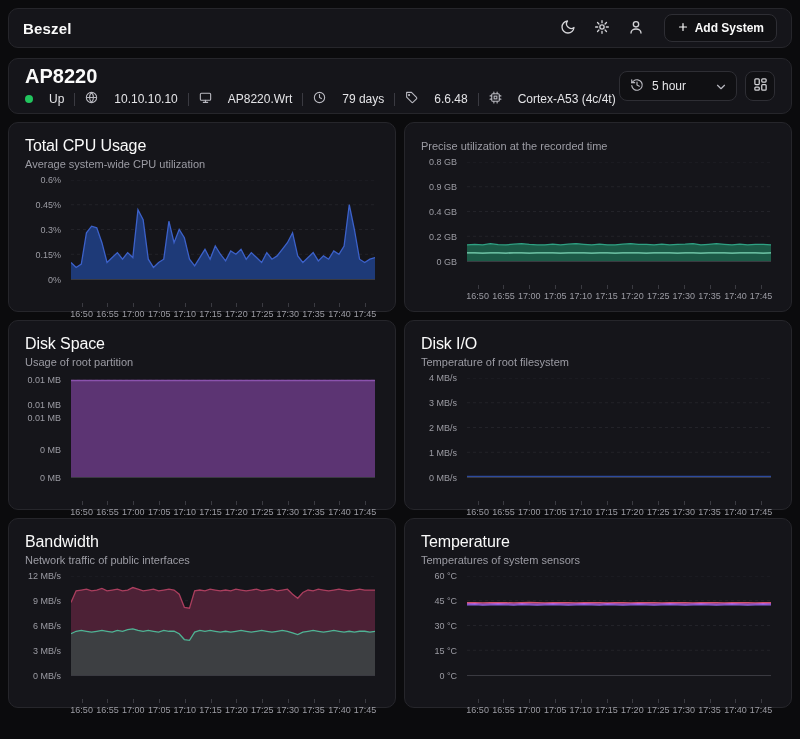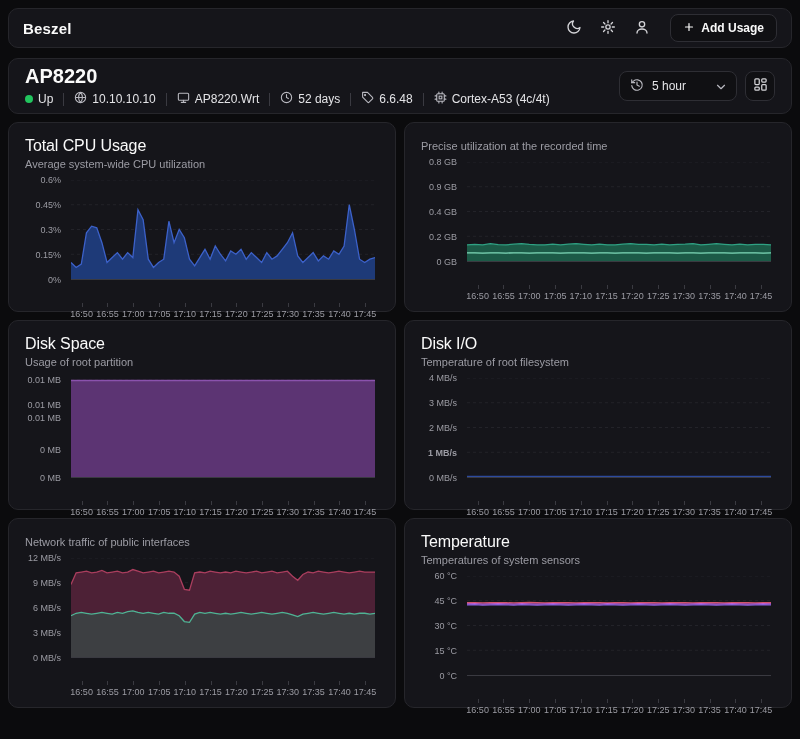--- a/index.html
+++ b/index.html
@@ -16,21 +16,21 @@
   .icon-btn svg { width:16px; height:16px; }
   .add-btn { display:flex; align-items:center; gap:6px; background:#101013; border:1px solid #2e2e34; border-radius:8px;
     height:28px; padding:0 12px; color:#fafafa; font-size:12px; font-weight:600; cursor:pointer; margin-left:4px; }
   .add-btn svg { width:12px; height:12px; }
 
   
   .sys-card { margin-top:10px; background:#15151a; border:1px solid #26262b; border-radius:10px;
     height:56px; padding:8px 16px; display:flex; align-items:center; justify-content:space-between; }
   .sys-title { font-size:20px; font-weight:700; line-height:1.1; }
   .sys-meta { display:flex; align-items:center; gap:10px; margin-top:4px; font-size:12px; color:#e4e4e7; }
-  .meta-item { display:flex; align-items:center; gap:5px; }
+  .meta-item { display:flex; align-items:center; gap:16px; }
   .meta-item svg { width:13px; height:13px; color:#b9b9c0; }
   .dot { width:8px; height:8px; border-radius:50%; }
   .sep { width:1px; height:13px; background:#3a3a41; }
   .sys-right { display:flex; align-items:center; gap:8px; }
   .range-select { display:flex; align-items:center; gap:8px; height:30px; padding:0 10px; background:#101013;
     border:1px solid #2e2e34; border-radius:8px; font-size:12px; color:#e4e4e7; cursor:pointer; min-width:118px; }
   .range-select svg { width:14px; height:14px; color:#b9b9c0; }
   .range-select .chev { margin-left:auto; width:12px; height:12px; color:#8f8f96; }
   .grid-btn { width:30px; height:30px; background:#101013; border:1px solid #2e2e34; border-radius:8px;
     display:flex; align-items:center; justify-content:center; color:#d4d4d8; cursor:pointer; }
@@ -82,21 +82,21 @@
               <path d="M4.5 21c0-3.8 3.6-6 7.5-6s7.5 2.2 7.5 6"></path>
             </svg>
         </span>
       </button>
       <button class="add-btn">
         <span>
           <svg viewBox="0 0 24 24" fill="none" stroke="currentColor" stroke-width="2.4" stroke-linecap="round" width="12" height="12">
               <path d="M12 5v14M5 12h14"></path>
             </svg>
         </span>
-        <span>Add Usage</span>
+        <span>Add System</span>
       </button>
     </div>
   </div>
 
   <div class="sys-card">
     <div>
       <div class="sys-title">AP8220</div>
       <div class="sys-meta">
         <span class="meta-item">
           <span class="dot" style="background: rgb(34, 197, 94);"></span>
@@ -123,21 +123,21 @@
           <span>AP8220.Wrt</span>
         </span>
         <span class="sep"></span>
         <span class="meta-item">
           <span>
             <svg viewBox="0 0 24 24" fill="none" stroke="currentColor" stroke-width="2" stroke-linecap="round" width="13" height="13">
                 <circle cx="12" cy="12" r="9.5"></circle>
                 <path d="M12 6.5V12l3.5 2"></path>
               </svg>
           </span>
-          <span>52 days</span>
+          <span>79 days</span>
         </span>
         <span class="sep"></span>
         <span class="meta-item">
           <span>
             <svg viewBox="0 0 24 24" fill="none" stroke="currentColor" stroke-width="2" stroke-linejoin="round" width="13" height="13">
                 <path d="M12 2.5H3v9l9.2 9.2a2 2 0 0 0 2.8 0l6.2-6.2a2 2 0 0 0 0-2.8z"></path>
                 <circle cx="7.5" cy="7.5" r="1" fill="currentColor"></circle>
               </svg>
           </span>
           <span>6.6.48</span>
@@ -337,21 +337,21 @@
     </div>
 
     <div class="card">
       <h3>Disk I/O</h3>
       <div class="sub">Temperature of root filesystem</div>
       <div class="chart">
         <div class="ylabels">
             <span class="ylab" style="top: calc(0% - 5px);">4 MB/s</span>
             <span class="ylab" style="top: calc(25% - 5px);">3 MB/s</span>
             <span class="ylab" style="top: calc(50% - 5px);">2 MB/s</span>
-            <span class="ylab" style="top: calc(75% - 5px); font-weight: bold;">1 MB/s</span>
+            <span class="ylab" style="top: calc(75% - 5px);">1 MB/s</span>
             <span class="ylab" style="top: calc(100% - 5px);">0 MB/s</span>
           </div>
         <div class="plot">
             <svg viewBox="0 0 100 100" preserveAspectRatio="none">
               <line class="gridline" x1="0" y1="0.0" x2="100" y2="0.0" vector-effect="non-scaling-stroke"></line>
               <line class="gridline" x1="0" y1="25.0" x2="100" y2="25.0" vector-effect="non-scaling-stroke"></line>
               <line class="gridline" x1="0" y1="50.0" x2="100" y2="50.0" vector-effect="non-scaling-stroke"></line>
               <line class="gridline" x1="0" y1="75.0" x2="100" y2="75.0" vector-effect="non-scaling-stroke"></line>
               <polyline points="0.00,99.50 2.56,99.50 5.13,99.50 7.69,99.50 10.26,99.50 12.82,99.50 15.38,99.50 17.95,99.50 20.51,99.50 23.08,99.50 25.64,99.50 28.21,99.50 30.77,99.50 33.33,99.50 35.90,99.50 38.46,99.50 41.03,99.50 43.59,99.50 46.15,99.50 48.72,99.50 51.28,99.50 53.85,99.50 56.41,99.50 58.97,99.50 61.54,99.50 64.10,99.50 66.67,99.50 69.23,99.50 71.79,99.50 74.36,99.50 76.92,99.50 79.49,99.50 82.05,99.50 84.62,99.50 87.18,99.50 89.74,99.50 92.31,99.50 94.87,99.50 97.44,99.50 100.00,99.50" fill="none" stroke="#2c4a9e" stroke-width="1.3" vector-effect="non-scaling-stroke"></polyline>
             </svg>
@@ -379,20 +379,21 @@
             <span class="xlab" style="left: 79.8%;">17:35</span>
             <span class="xtick" style="left: 88.3%;"></span>
             <span class="xlab" style="left: 88.3%;">17:40</span>
             <span class="xtick" style="left: 96.7%;"></span>
             <span class="xlab" style="left: 96.7%;">17:45</span>
           </div>
       </div>
     </div>
 
     <div class="card">
+      <h3>Bandwidth</h3>
       <div class="sub">Network traffic of public interfaces</div>
       <div class="chart">
         <div class="ylabels">
             <span class="ylab" style="top: calc(0% - 5px);">12 MB/s</span>
             <span class="ylab" style="top: calc(25% - 5px);">9 MB/s</span>
             <span class="ylab" style="top: calc(50% - 5px);">6 MB/s</span>
             <span class="ylab" style="top: calc(75% - 5px);">3 MB/s</span>
             <span class="ylab" style="top: calc(100% - 5px);">0 MB/s</span>
           </div>
         <div class="plot">

